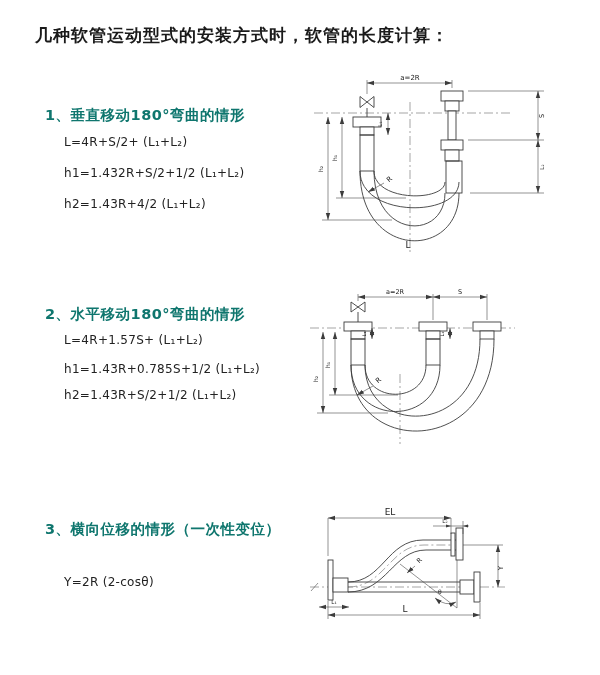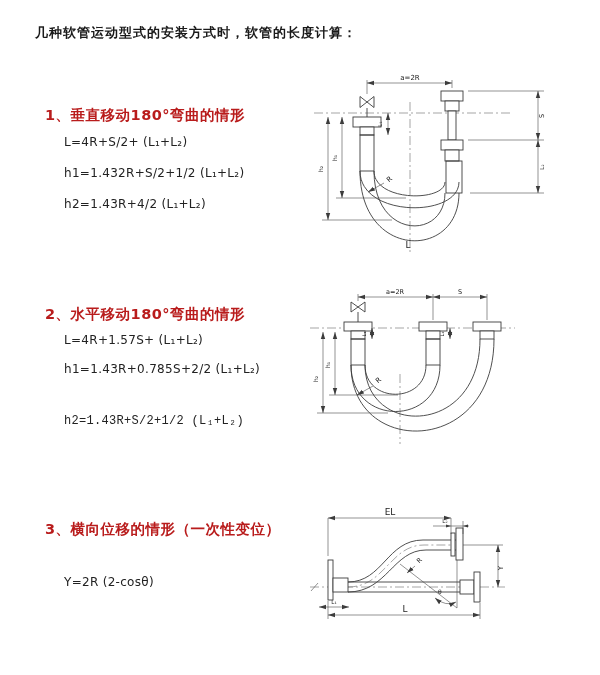--- a/index.html
+++ b/index.html
@@ -3,24 +3,24 @@
 <meta charset="utf-8">
 <style>
   html,body { margin:0; padding:0; background:#ffffff; }
   .page {
     position:relative; width:600px; height:675px; background:#ffffff;
     font-family:"DejaVu Sans","Liberation Sans",sans-serif; color:#1e1e1e;
     overflow:hidden;
   }
   .doc-title {
     position:absolute; left:35px; top:24px;
-    font-size:13px; font-weight:700; letter-spacing:1px; color:#1a1a1a;
+    font-size:17px; font-weight:700; letter-spacing:1px; color:#1a1a1a;
   }
   .sec-heading {
-    position:absolute; font-size:14.5px; font-weight:700; letter-spacing:0.5px; color:#b91c1c;
+    position:absolute; font-size:14.5px; font-weight:700; letter-spacing:0.5px; color:#0f766e;
   }
   .formula {
     position:absolute; font-size:12px; letter-spacing:0.3px; color:#222222; white-space:nowrap;
   }
   svg.diagram { position:absolute; }
   svg.diagram .obj  { stroke:#3c3c3c; stroke-width:0.9; fill:none; }
   svg.diagram .objf { stroke:#3c3c3c; stroke-width:0.9; fill:#ffffff; }
   svg.diagram .dim  { stroke:#4a4a4a; stroke-width:0.6; fill:none; }
   svg.diagram .cl   { stroke:#6a6a6a; stroke-width:0.6; fill:none; stroke-dasharray:9 3 2 3; }
   svg.diagram text  { fill:#222222; font-family:"DejaVu Sans","Liberation Sans",sans-serif; }
@@ -32,22 +32,22 @@
 
   <div class="doc-title">几种软管运动型式的安装方式时，软管的长度计算：</div>
 
   <div class="sec-heading" style="left:45px; top:106px;">1、垂直移动180°弯曲的情形</div>
   <div class="formula" style="left:64px; top:135px;">L=4R+S/2+ (L₁+L₂)</div>
   <div class="formula" style="left:64px; top:166px;">h1=1.432R+S/2+1/2 (L₁+L₂)</div>
   <div class="formula" style="left:64px; top:197px;">h2=1.43R+4/2 (L₁+L₂)</div>
 
   <div class="sec-heading" style="left:45px; top:305px;">2、水平移动180°弯曲的情形</div>
   <div class="formula" style="left:64px; top:333px;">L=4R+1.57S+ (L₁+L₂)</div>
-  <div class="formula" style="left:64px; top:362px;">h1=1.43R+0.785S+2/2 (L₁+L₂)</div>
-  <div class="formula" style="left:64px; top:414px;font-family:Liberation Mono, monospace;">h2=1.43R+S/2+1/2 (L₁+L₂)</div>
+  <div class="formula" style="left:64px; top:362px;">h1=1.43R+0.785S+1/2 (L₁+L₂)</div>
+  <div class="formula" style="left:64px; top:388px;">h2=1.43R+S/2+1/2 (L₁+L₂)</div>
 
   <div class="sec-heading" style="left:45px; top:520px;">3、横向位移的情形（一次性变位）</div>
   <div class="formula" style="left:64px; top:575px;">Y=2R (2-cosθ)</div>
 
   <svg class="diagram" style="left:300px; top:70px;" width="280" height="192" viewBox="0 0 280 192">
     <defs>
       <pattern id="d1-braid" patternUnits="userSpaceOnUse" width="4" height="4">
         <path d="M0,0 L4,4 M0,4 L4,0" stroke="#5a5a5a" stroke-width="0.5"></path>
       </pattern>
       <marker id="d1-ah" viewBox="0 0 7 6" refX="7" refY="3" markerWidth="7" markerHeight="6" markerUnits="userSpaceOnUse" orient="auto-start-reverse">

